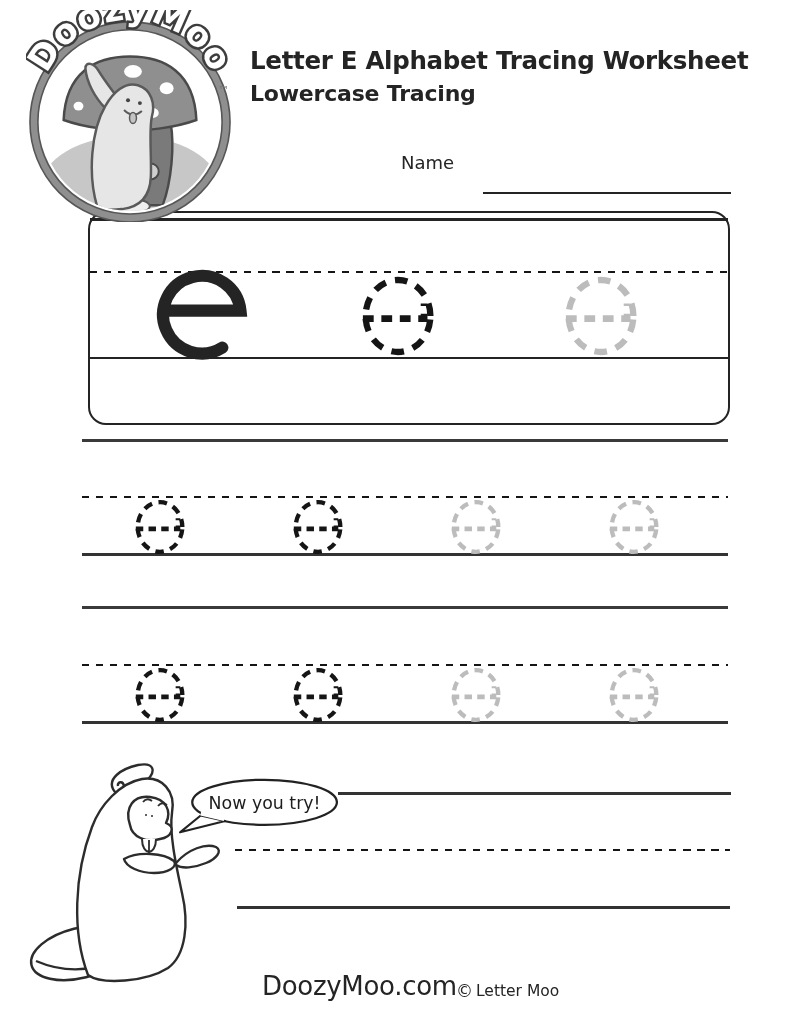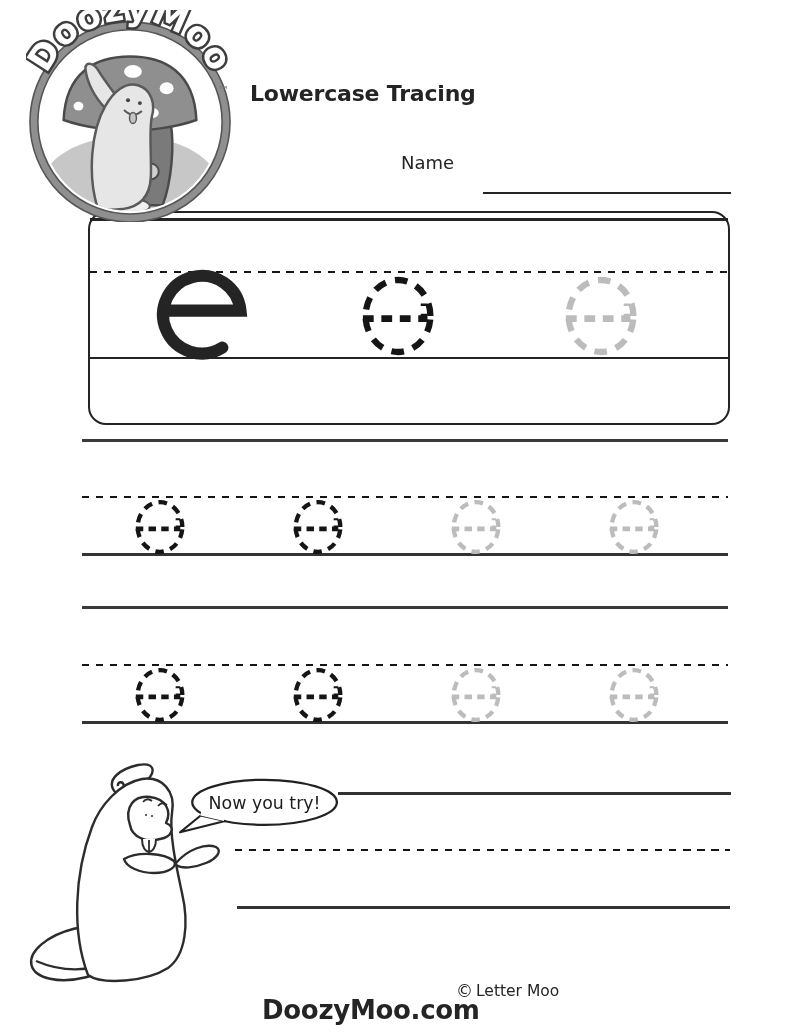--- a/index.html
+++ b/index.html
@@ -26,21 +26,21 @@
   .rowbase{left:82px;width:646px;height:2.6px;background:#333;}
 
   .glyph{position:absolute;}
 
   
   .bubble-svg{left:178px;top:776px;width:160px;height:62px;}
   .worm-svg{left:18px;top:763px;width:205px;height:235px;}
   .logo-svg{left:26px;top:10px;width:208px;height:212px;z-index:5;}
 
   
-  .footer-site{left:262px;top:971px;font-size:26px;font-weight:bold;letter-spacing:-0.3px;margin-top:24px;}
+  .footer-site{left:262px;top:971px;font-size:26px;font-weight:normal;letter-spacing:-0.3px;}
   .footer-copy{left:456px;top:981px;font-size:15.5px;display:flex;align-items:center;gap:3px;}
   .footer-copy .csym{font-size:17px;}
 </style>
 </head>
 <body>
 
 <div class="page">
 
   <svg width="0" height="0" style="position:absolute" aria-hidden="true">
     <defs>
@@ -86,20 +86,21 @@
         <path d="M 99 100 Q 108 109 117 101" fill="none" stroke="#5a5a5a" stroke-width="2"></path>
         <ellipse cx="108" cy="108" rx="3.5" ry="5.5" fill="#c4c4c4" stroke="#5a5a5a" stroke-width="1.5"></ellipse>
       </g>
     </g>
     <text font-size="35" font-weight="bold" fill="#ffffff" stroke="#3d3d3d" stroke-width="5" style="paint-order:stroke" letter-spacing="1">
       <textPath href="#logo-arc" startOffset="50%" text-anchor="middle">DoozyMoo</textPath>
     </text>
     <text x="194" y="84" font-size="11" fill="#6f6f6f">™</text>
   </svg>
 
+  <div class="abs title">Letter E Alphabet Tracing Worksheet</div>
   <div class="abs subtitle">Lowercase Tracing</div>
 
   <div class="abs name-label">Name</div>
   <div class="abs name-underline"></div>
 
   <div class="abs ex-box">
     <div class="topline"></div>
     <div class="midline dashline"></div>
     <div class="baseline"></div>
   </div>

